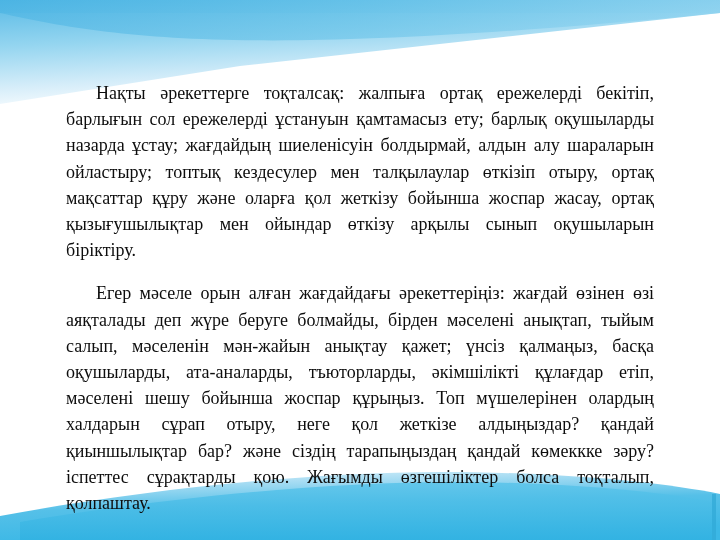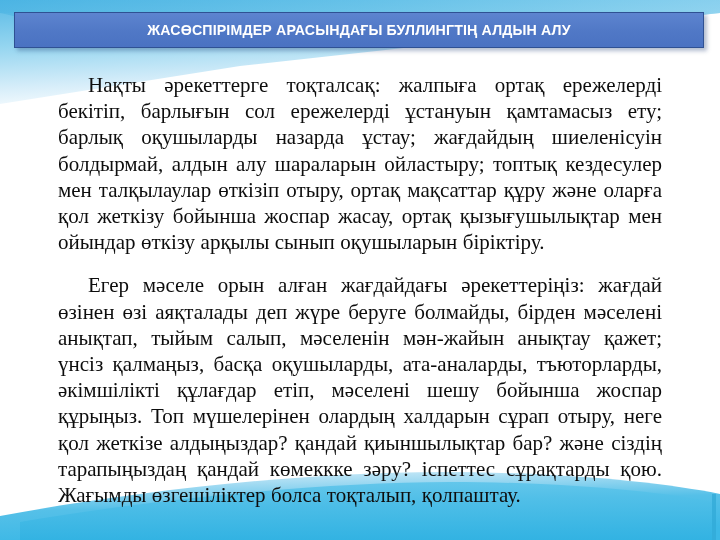--- a/index.html
+++ b/index.html
@@ -59,22 +59,22 @@
 
   
   #body-content {
     position: absolute;
     left: 58px;
     top: 72px;
     width: 604px;
     color: #111111;
   }
   .para {
-    margin: 0;
-    font-size: 21px;
+    margin: 8px;
+    font-size: 18px;
     line-height: 26.2px;
     text-align: justify;
     text-indent: 30px;
     color: #0d0d0d;
     word-spacing: 0.2px;
   }
   .para + .para {
     margin-top: 17px;
     font-family: Liberation Serif, serif;
   }
@@ -114,22 +114,19 @@
 
       <path d="M0,0 L720,0 L720,13 L240,66 L0,104 Z" fill="url(#topBandGrad)" opacity="0.95"></path>
       <path d="M0,13 C120,40 260,58 720,13 L720,0 L0,0 Z" fill="url(#topStripGrad)" opacity="0.55"></path>
 
       <path d="M0,540 L0,516 C130,492 300,472 440,472 C560,472 660,482 720,494 L720,540 Z" fill="url(#bottomArcGrad)"></path>
       <path d="M20,540 L20,522 C150,500 320,482 450,482 C565,482 665,492 712,502 L712,540 Z" fill="url(#bottomArcGrad2)" opacity="0.88"></path>
       <path d="M712,494 L716,494 L716,540 L712,540 Z" fill="#2fa8d6" opacity="0.7"></path>
     </svg>
   </div>
 
-  <div id="title-bar">
-    <span id="title-text">ЖАСӨСПІРІМДЕР АРАСЫНДАҒЫ БУЛЛИНГТІҢ АЛДЫН АЛУ</span>
-  </div>
 
   <div id="body-content">
     <p class="para">Нақты әрекеттерге тоқталсақ: жалпыға ортақ ережелерді бекітіп, барлығын сол ережелерді ұстануын қамтамасыз ету; барлық оқушыларды назарда ұстау; жағдайдың шиеленісуін болдырмай, алдын алу шараларын ойластыру; топтық кездесулер мен талқылаулар өткізіп отыру, ортақ мақсаттар құру және оларға қол жеткізу бойынша жоспар жасау, ортақ қызығушылықтар мен ойындар өткізу арқылы сынып оқушыларын біріктіру.</p>
     <p class="para">Егер мәселе орын алған жағдайдағы әрекеттеріңіз: жағдай өзінен өзі аяқталады деп жүре беруге болмайды, бірден мәселені анықтап, тыйым салып, мәселенін мән-жайын анықтау қажет; үнсіз қалмаңыз, басқа оқушыларды, ата-аналарды, тъюторларды, әкімшілікті құлағдар етіп, мәселені шешу бойынша жоспар құрыңыз. Топ мүшелерінен олардың халдарын сұрап отыру, неге қол жеткізе алдыңыздар? қандай қиыншылықтар бар? және сіздің тарапыңыздаң қандай көмеккке зәру? іспеттес сұрақтарды қою. Жағымды өзгешіліктер болса тоқталып, қолпаштау.</p>
   </div>
 
 </div>
 
 </body></html>

